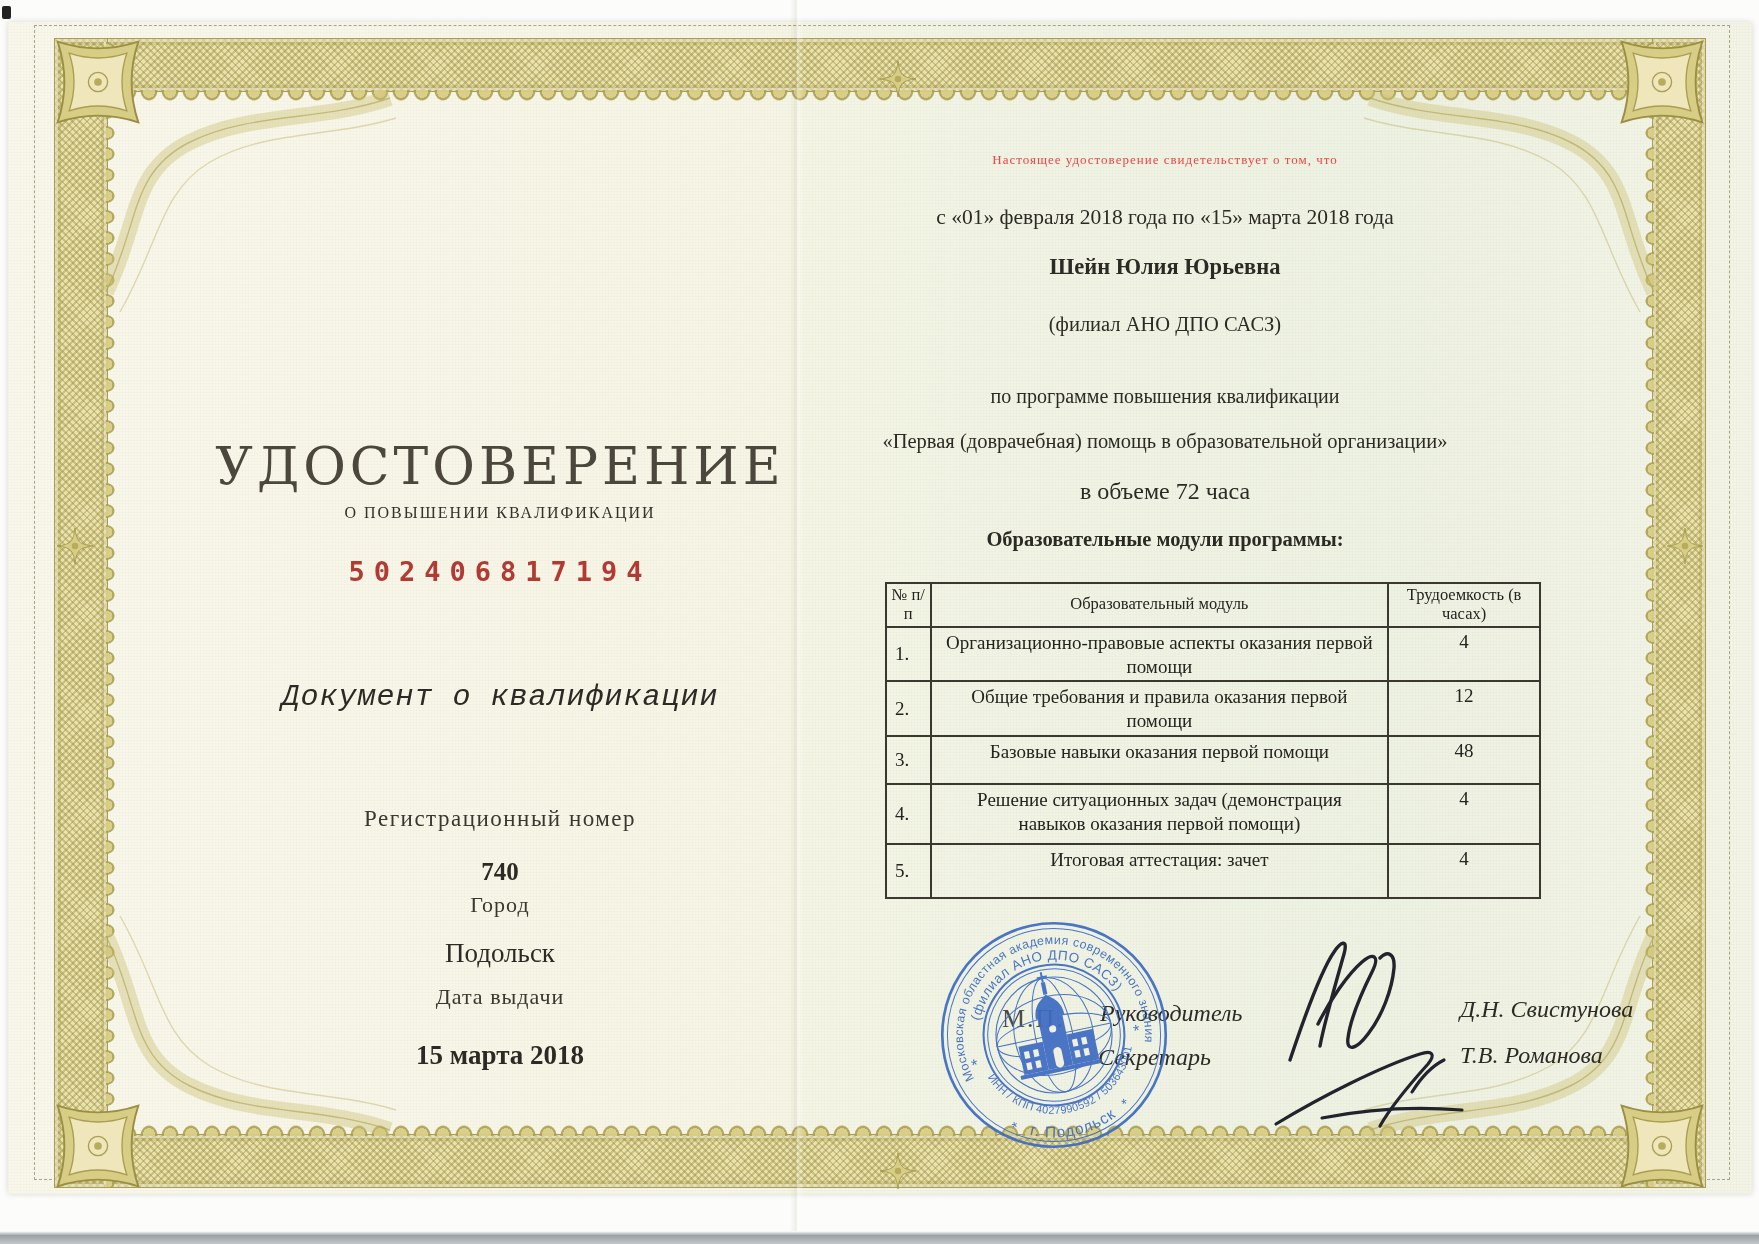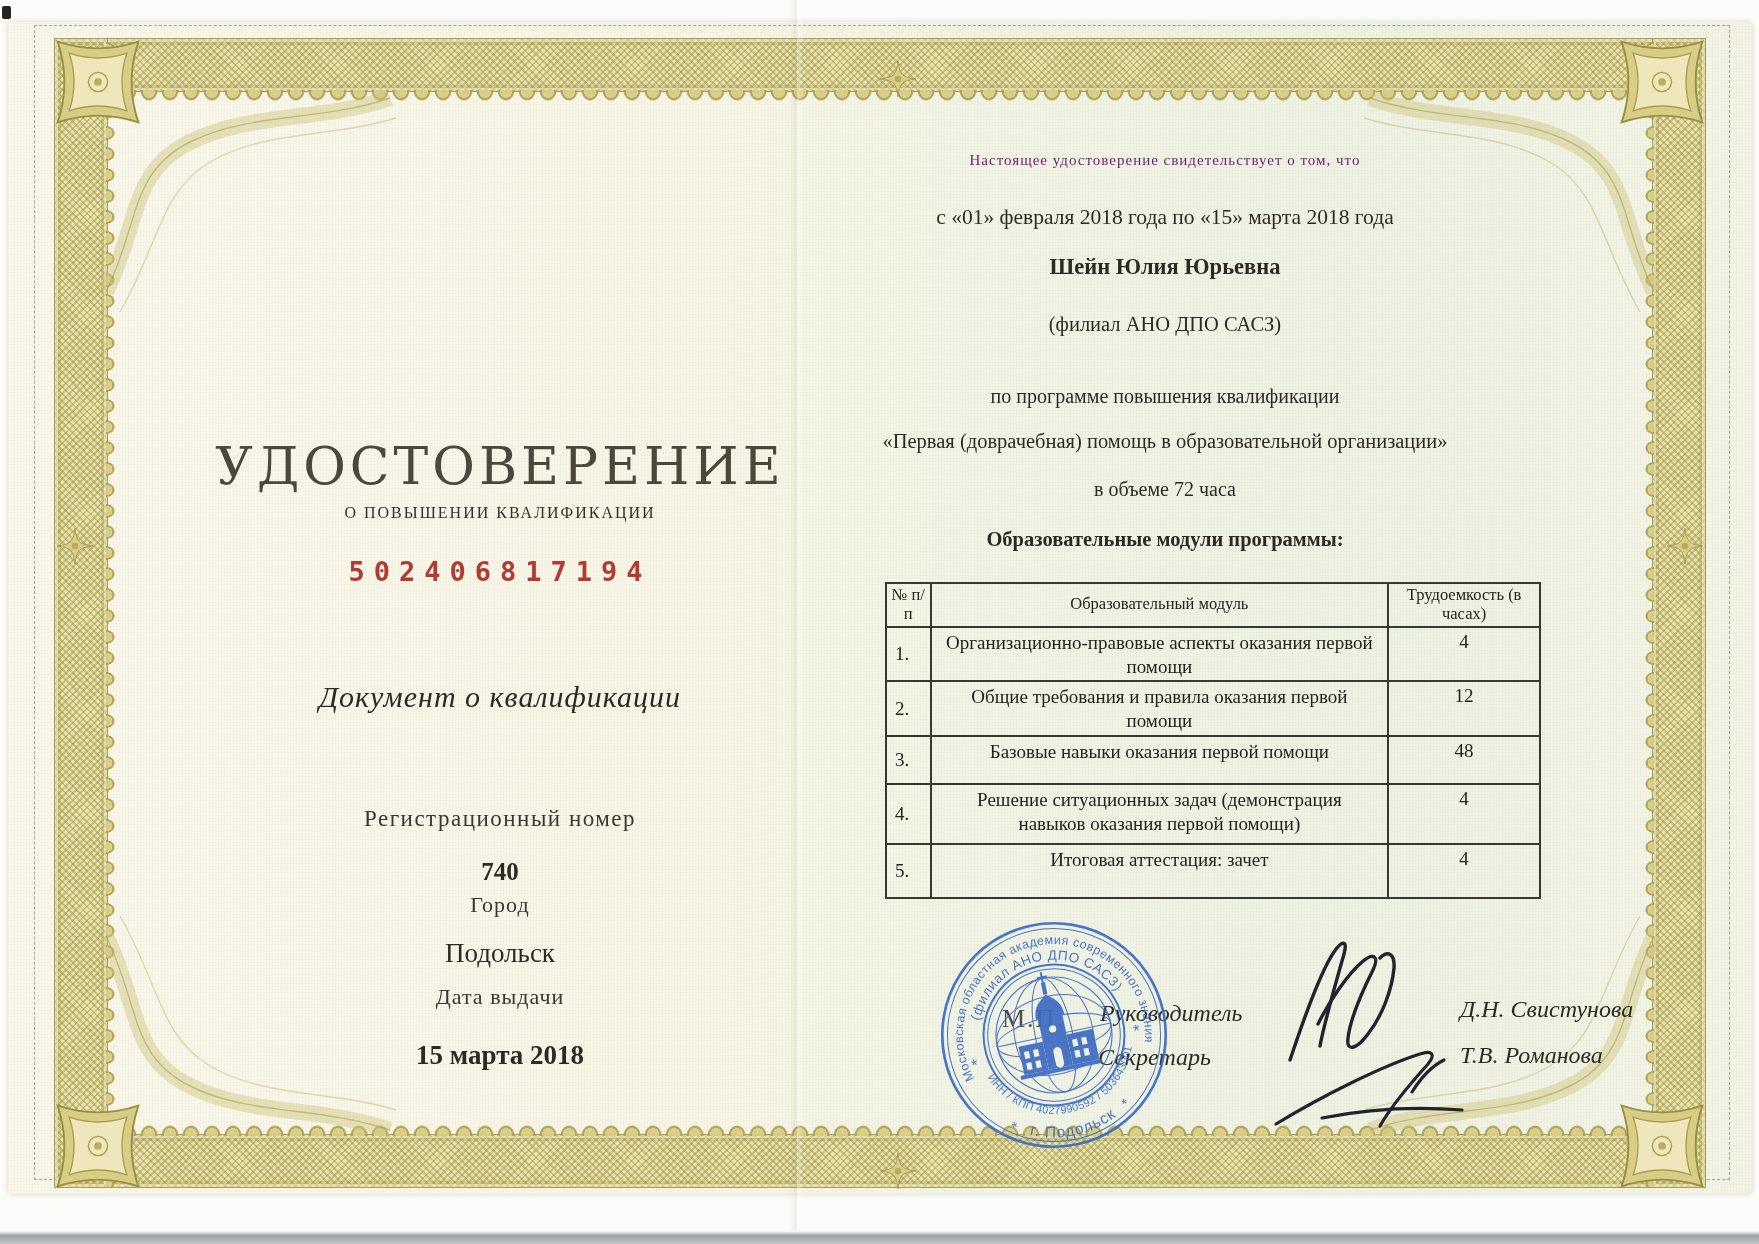--- a/index.html
+++ b/index.html
@@ -76,34 +76,34 @@
     position:absolute;left:790px;top:0;bottom:0;width:14px;z-index:6;pointer-events:none;
     background:linear-gradient(90deg, rgba(120,110,70,0) 0%, rgba(120,110,70,.10) 45%, rgba(255,255,255,.35) 55%, rgba(120,110,70,0) 100%);
   }
   
   .abs{position:absolute;z-index:4;}
   .lcol{left:160px;width:680px;text-align:center;}
   .rcol{left:820px;width:690px;text-align:center;}
   .title{top:436px;font-family:"DejaVu Serif",serif;font-size:52px;letter-spacing:4px;color:#4b473c;font-weight:500;}
   .subtitle{top:504px;font-size:16px;letter-spacing:2px;color:#33312b;}
   .blank-number{top:556px;font-family:"DejaVu Sans Mono",monospace;font-weight:bold;font-size:27px;letter-spacing:9px;color:#b23a33;}
-  .doc-kind{top:680px;font-style:italic;font-size:30px;color:#2b2a25;letter-spacing:1px;}
+  .doc-kind{top:680px;font-style:italic;font-size:30px;color:#2b2a25;letter-spacing:1px;font-family:Liberation Mono, monospace;}
   .reg-label{top:806px;font-size:23px;letter-spacing:1.5px;color:#393730;}
   .reg-number{top:858px;font-size:25px;font-weight:bold;}
   .city-label{top:892px;font-size:22px;letter-spacing:1px;color:#393730;}
   .city-value{top:938px;font-size:27px;}
   .date-label{top:984px;font-size:22px;letter-spacing:1px;color:#393730;}
   .date-value{top:1040px;font-size:27px;font-weight:bold;}
-  .intro{top:152px;font-size:15px;letter-spacing:1px;color:#701a75;}
+  .intro{top:152px;font-size:13px;letter-spacing:1px;color:#ef4444;}
   .period{top:205px;font-size:21.5px;}
   .student-name{top:254px;font-size:22.5px;font-weight:bold;}
   .training{top:312px;font-size:20.5px;line-height:1.25;}
   .program-label{top:385px;font-size:20px;}
   .program-name{top:430px;font-size:20.5px;}
-  .volume{top:478px;font-size:20px;}
+  .volume{top:478px;font-size:24px;}
   .modules-heading{top:528px;font-size:20.5px;font-weight:600;}
   
   .modules-table{
     position:absolute;left:885px;top:582px;width:656px;z-index:4;
     border-collapse:collapse;font-size:19px;color:#24231f;
   }
   .modules-table th,.modules-table td{border:2px solid #3a382f;}
   .modules-table th{font-weight:normal;font-size:16.5px;padding:2px 4px;line-height:1.15;}
   .col-num{width:42px;}
   .col-module{width:568px;}

